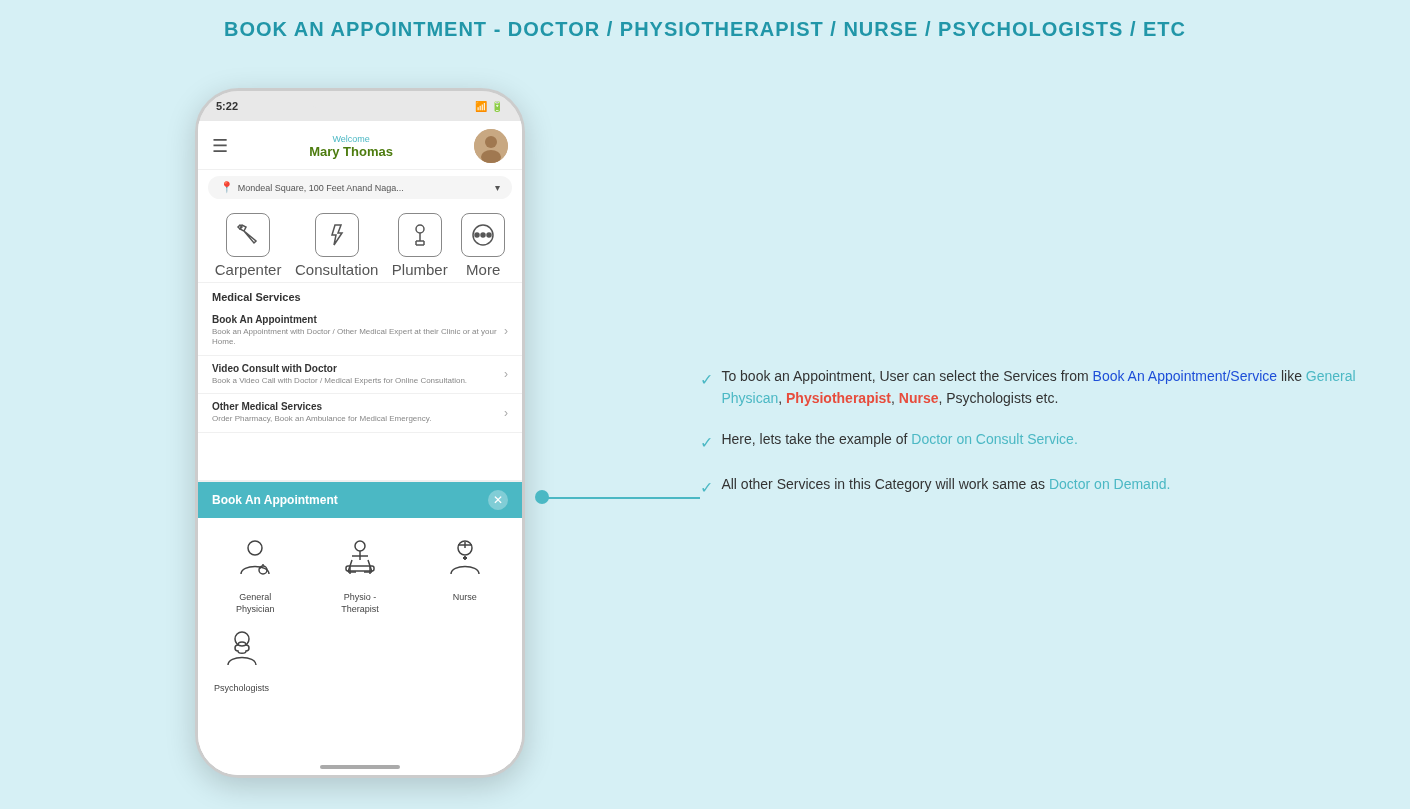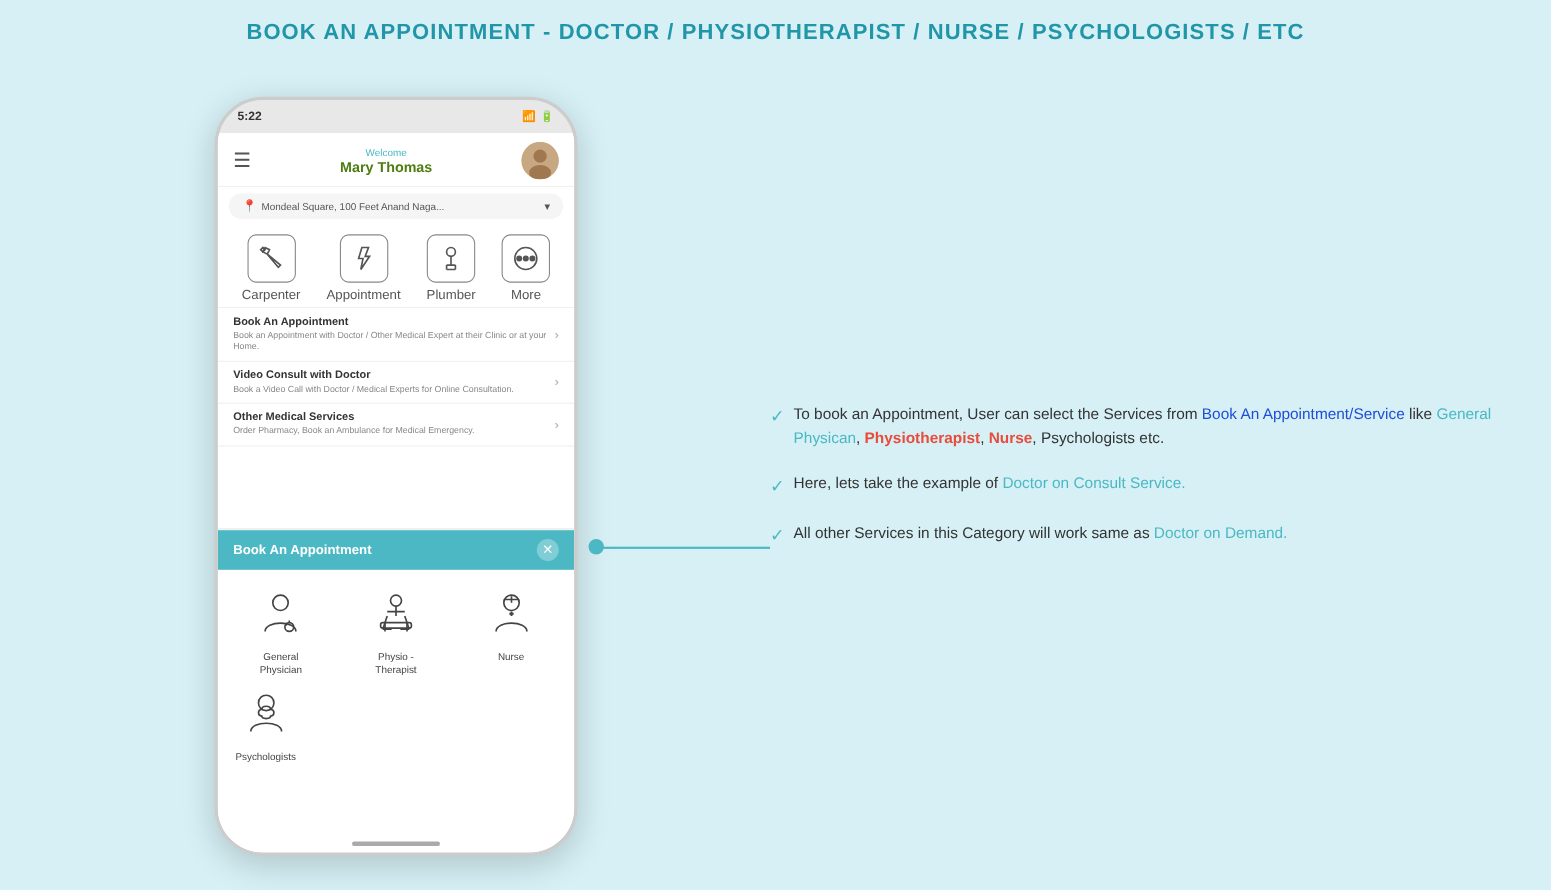--- a/index.html
+++ b/index.html
@@ -161,21 +161,21 @@
       height: 44px;
       border: 1.5px solid #888;
       border-radius: 8px;
       display: flex;
       align-items: center;
       justify-content: center;
       font-size: 20px;
     }
 
     .service-label {
-      font-size: 12px;
+      font-size: 15px;
       color: #555;
       text-align: right;
     }
 
     
     .medical-section-title {
       font-size: 11px;
       font-weight: 700;
       color: #333;
       padding: 8px 14px 4px;
@@ -344,21 +344,21 @@
             </svg>
           </div>
           <span class="service-label">Carpenter</span>
         </div>
         <div class="service-item">
           <div class="service-icon-box">
             <svg width="28" height="28" viewBox="0 0 28 28" fill="none" stroke="#555" stroke-width="1.5">
               <path d="M12 4 L9 14 L13 14 L11 24 L19 12 L15 12 L18 4 Z"></path>
             </svg>
           </div>
-          <span class="service-label">Appointment</span>
+          <span class="service-label">Consultation</span>
         </div>
         <div class="service-item">
           <div class="service-icon-box">
             <svg width="28" height="28" viewBox="0 0 28 28" fill="none" stroke="#555" stroke-width="1.5">
               <circle cx="14" cy="8" r="4"></circle>
               <path d="M14 12 L14 20 M10 20 L18 20 M10 24 L18 24 M10 20 L10 24 M18 20 L18 24"></path>
             </svg>
           </div>
           <span class="service-label">Plumber</span>
         </div>
@@ -368,20 +368,21 @@
               <circle cx="8" cy="14" r="2" fill="#555"></circle>
               <circle cx="14" cy="14" r="2" fill="#555"></circle>
               <circle cx="20" cy="14" r="2" fill="#555"></circle>
               <rect x="4" y="4" width="20" height="20" rx="10" stroke="#555" stroke-width="1.5"></rect>
             </svg>
           </div>
           <span class="service-label">More</span>
         </div>
       </div>
 
+      <div class="medical-section-title">Medical Services</div>
 
       <div class="medical-list-item">
         <div class="medical-item-content">
           <div class="medical-item-title">Book An Appointment</div>
           <div class="medical-item-desc">Book an Appointment with Doctor / Other Medical Expert at their Clinic or at your Home.</div>
         </div>
         <span class="medical-item-arrow">›</span>
       </div>
 
       <div class="medical-list-item">

